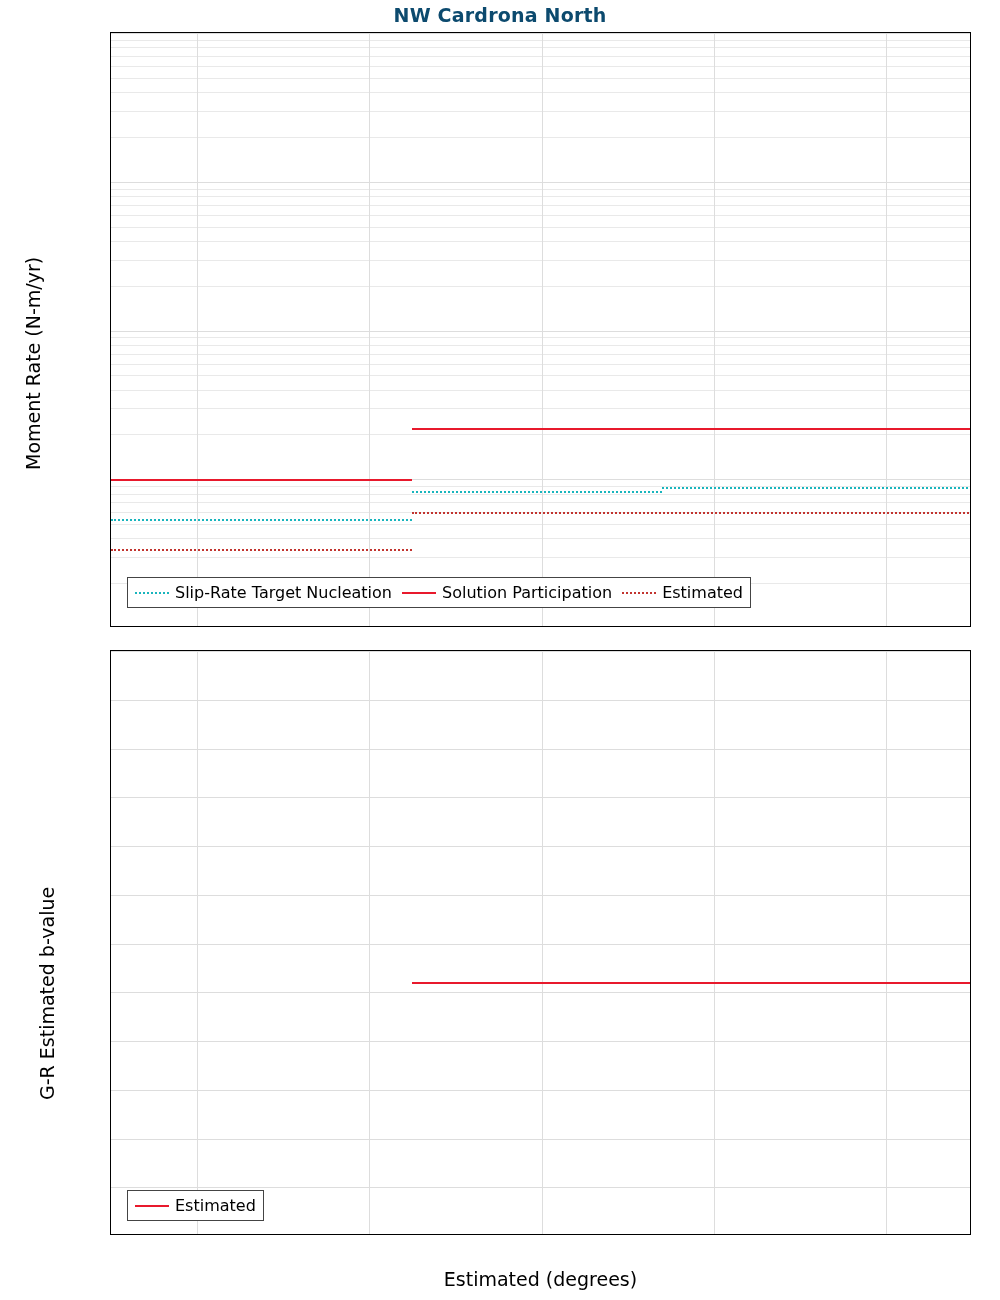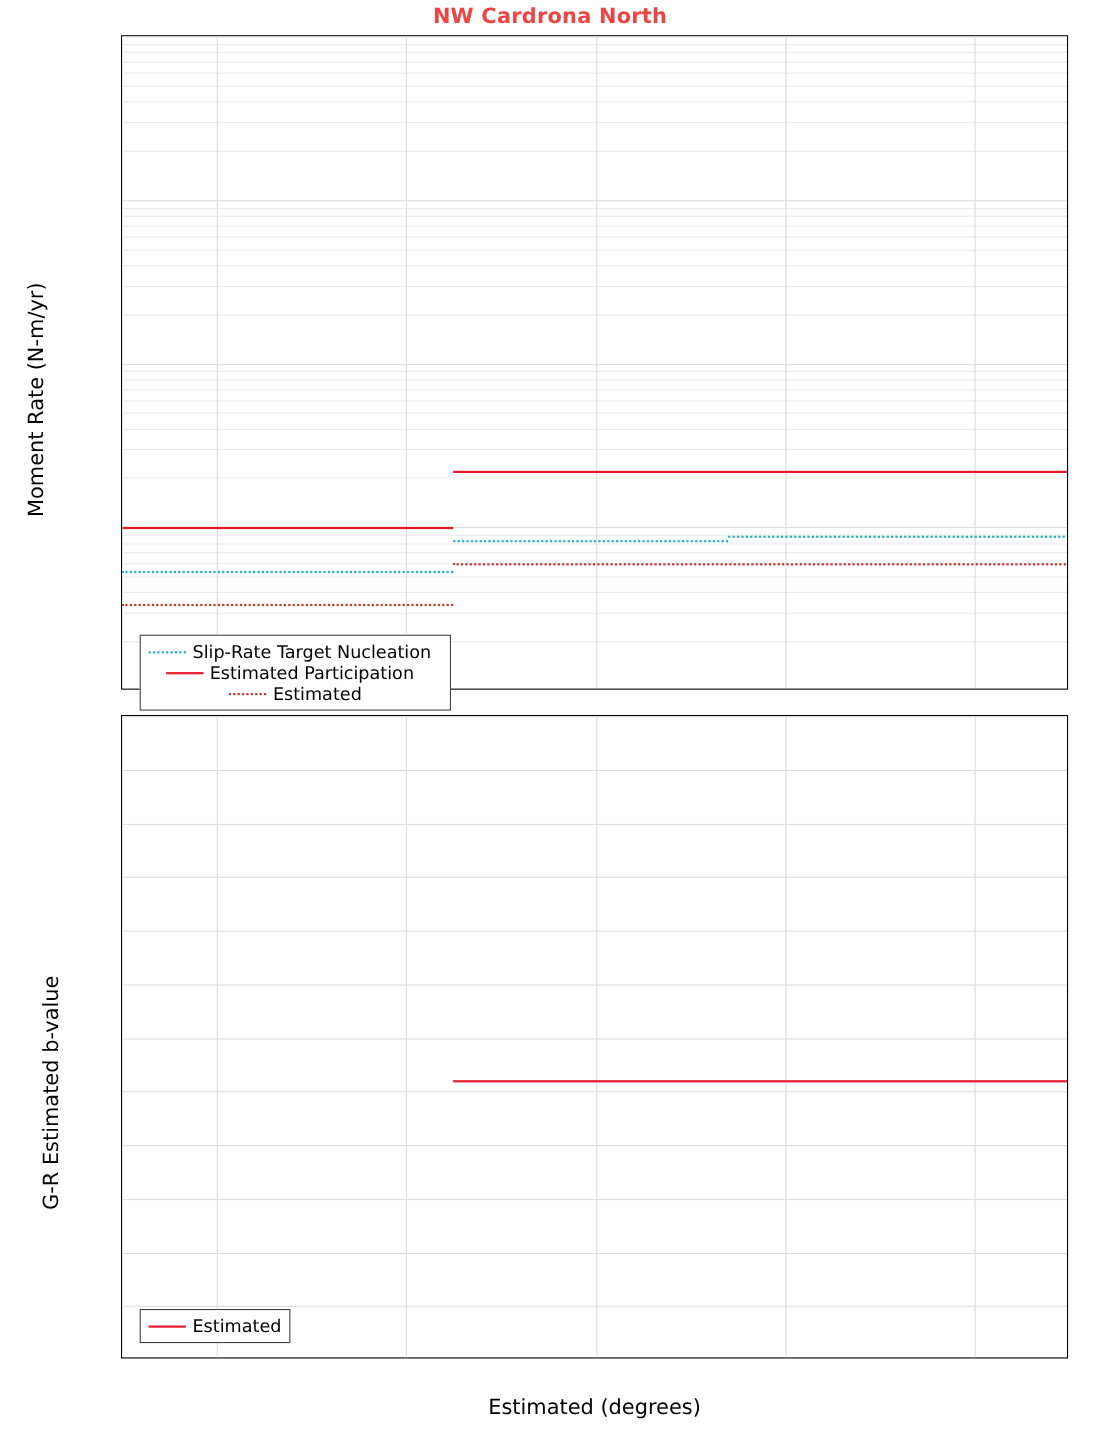--- a/index.html
+++ b/index.html
@@ -21,21 +21,21 @@
     height: 1300px;
   }
   .title {
     position: absolute;
     left: 0;
     top: 4px;
     width: 1000px;
     text-align: center;
     font-size: 19px;
     font-weight: bold;
-    color: #ef4444;
+    color: #0c4a6e;
     letter-spacing: 0.2px;
   }
   
   .panel {
     position: absolute;
     border: 1.2px solid #000;
     box-sizing: border-box;
     background: #fff;
   }
   #panel-top {
@@ -112,21 +112,20 @@
   }
   
   .legend {
     position: absolute;
     border: 1px solid #444;
     background: #fff;
     padding: 5px 7px;
     display: flex;
     align-items: center;
     box-sizing: border-box;
-    flex-direction: column;
   }
   .legend-entry {
     display: flex;
     align-items: center;
     margin-right: 10px;
     white-space: nowrap;
   }
   .legend-entry:last-child { margin-right: 0; }
   .legend-swatch {
     width: 34px;
@@ -236,21 +235,21 @@
       </div>
   </div>
 
   <div class="legend" id="legend-top">
       <div class="legend-entry">
         <span class="legend-swatch" style="border-top-color: rgb(25, 181, 189); border-top-style: dotted;"></span>
         <span class="legend-label">Slip-Rate Target Nucleation</span>
       </div>
       <div class="legend-entry">
         <span class="legend-swatch" style="border-top-color: rgb(232, 25, 44); border-top-style: solid;"></span>
-        <span class="legend-label">Estimated Participation</span>
+        <span class="legend-label">Solution Participation</span>
       </div>
       <div class="legend-entry">
         <span class="legend-swatch" style="border-top-color: rgb(194, 52, 47); border-top-style: dotted;"></span>
         <span class="legend-label">Estimated</span>
       </div>
     </div>
   <div class="legend" id="legend-bottom">
       <div class="legend-entry">
         <span class="legend-swatch" style="border-top-color: rgb(232, 25, 44); border-top-style: solid;"></span>
         <span class="legend-label">Estimated</span>

